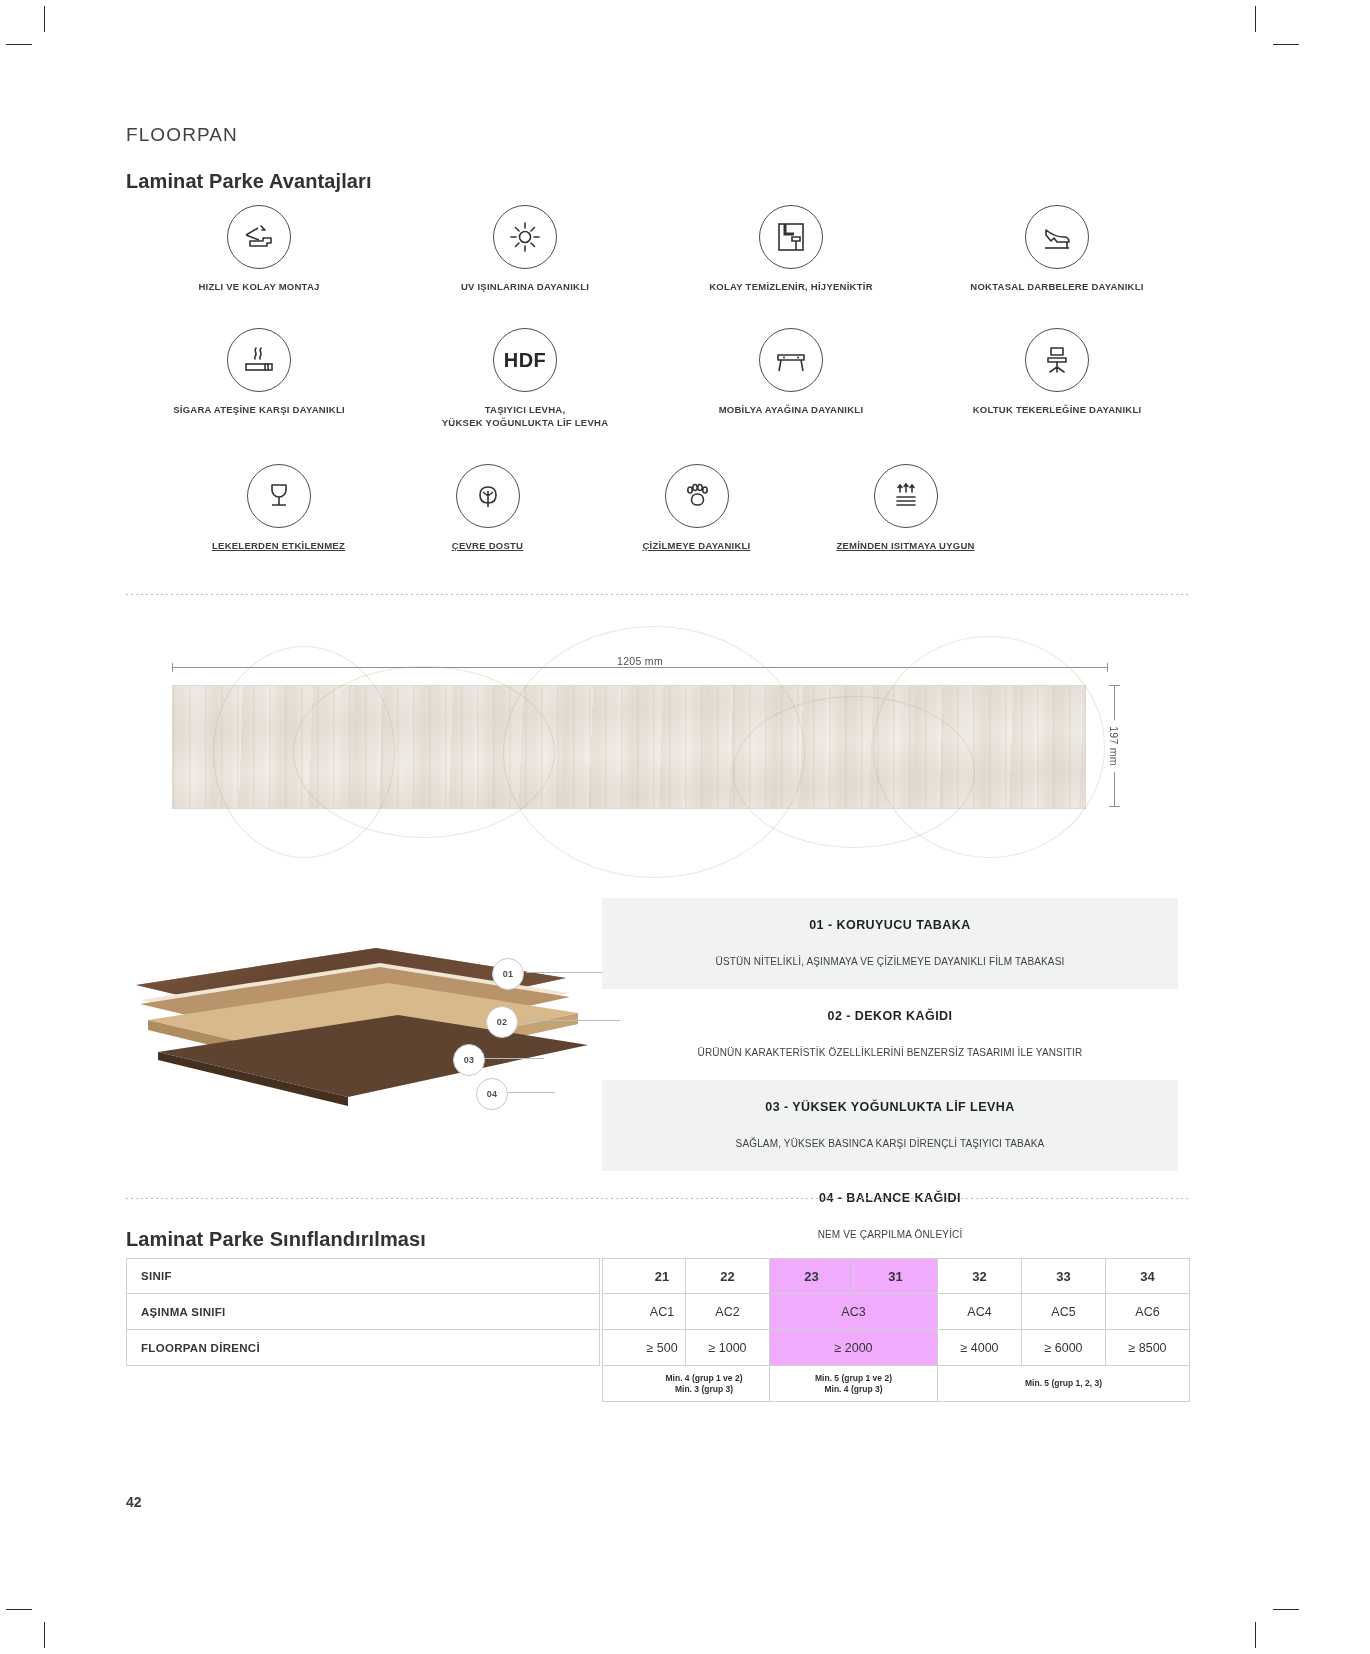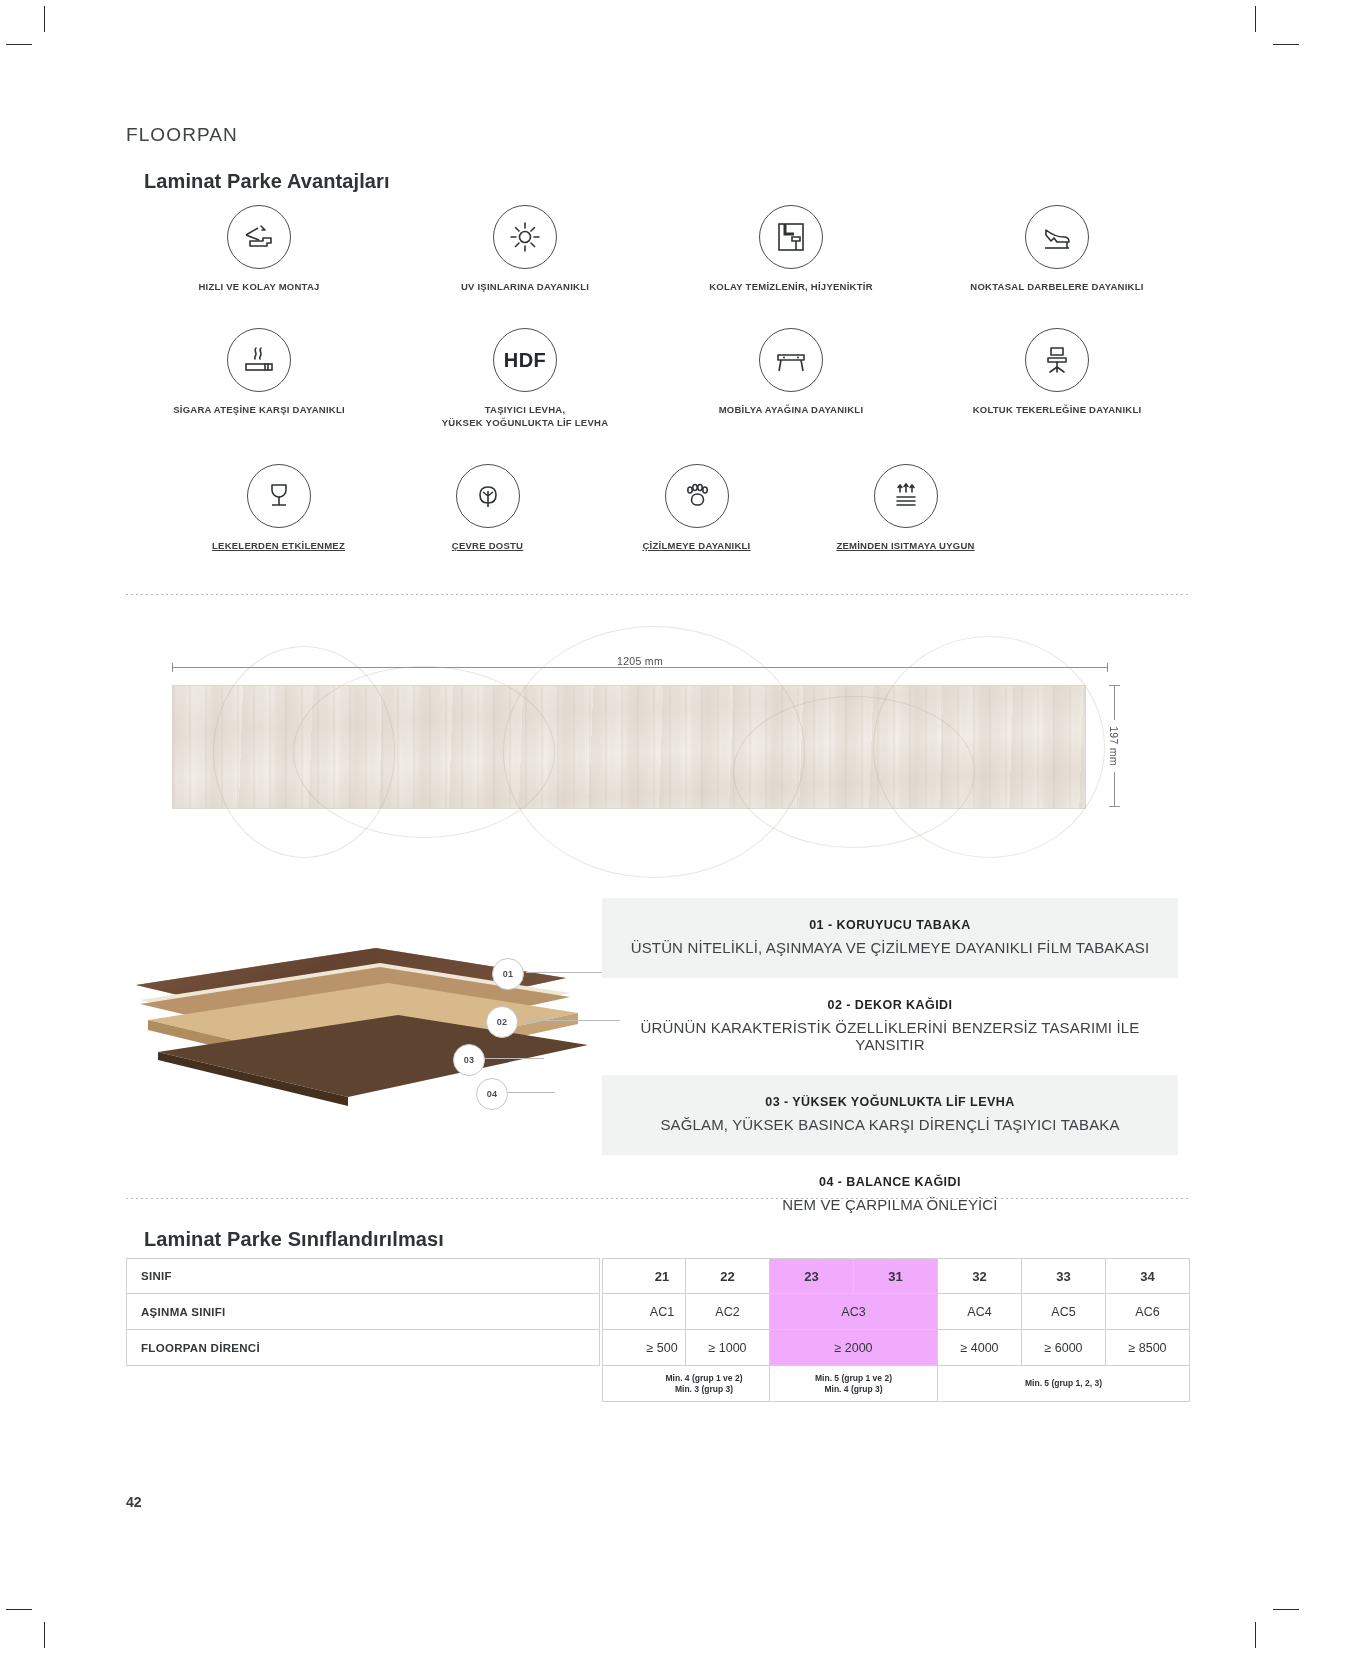--- a/index.html
+++ b/index.html
@@ -17,21 +17,21 @@
   .crop.v{width:1px;height:26px;}
 
   .page{position:absolute;left:126px;top:0;width:1064px;height:1654px;}
 
   
   .brand{
     position:absolute;left:0;top:124px;
     font-size:19px;letter-spacing:1.1px;color:#3f4244;font-weight:400;
   }
   .section-title{
-    position:absolute;left:18px;
+    position:absolute;left:0;
     font-size:20px;font-weight:700;color:#2f3335;letter-spacing:.1px;
   }
   #title-advantages{top:170px;}
   #title-classification{top:1228px;}
 
   
   .features{position:absolute;left:0;top:205px;width:1064px;}
   .frow{display:flex;width:100%;}
   .fitem{display:flex;flex-direction:column;align-items:center;}
   .fitem .ico{
@@ -91,21 +91,21 @@
     background:#fff;border:1px solid #c6c8ca;
     display:flex;align-items:center;justify-content:center;
     font-size:9px;font-weight:700;color:#4a4d4f;letter-spacing:.3px;
   }
   .leader{position:absolute;height:1px;background:#b9bbbd;}
 
   .layer-list{position:absolute;left:476px;top:898px;width:576px;}
   .lrow{padding:20px 14px 22px;text-align:center;box-sizing:border-box;}
   .lrow.alt{background:#f1f2f2;}
   .lrow .lt{font-size:12.5px;font-weight:700;color:#1f2223;letter-spacing:.45px;}
-  .lrow .ld{margin-top:7px;font-size:15px;color:#3f4244;letter-spacing:.15px;}
+  .lrow .ld{margin-top:24px;font-size:10px;color:#3f4244;letter-spacing:.15px;}
 
   
   .class-wrap{position:absolute;left:0;top:1258px;width:1064px;display:flex;}
   .labels-col{width:476px;}
   .lbl-cell{
     height:36px;border:1px solid #cfd1d3;border-top:none;
     display:flex;align-items:center;padding-left:14px;box-sizing:border-box;
     font-size:11.5px;font-weight:700;letter-spacing:.3px;color:#34383a;
   }
   .lbl-cell:first-child{border-top:1px solid #cfd1d3;}

